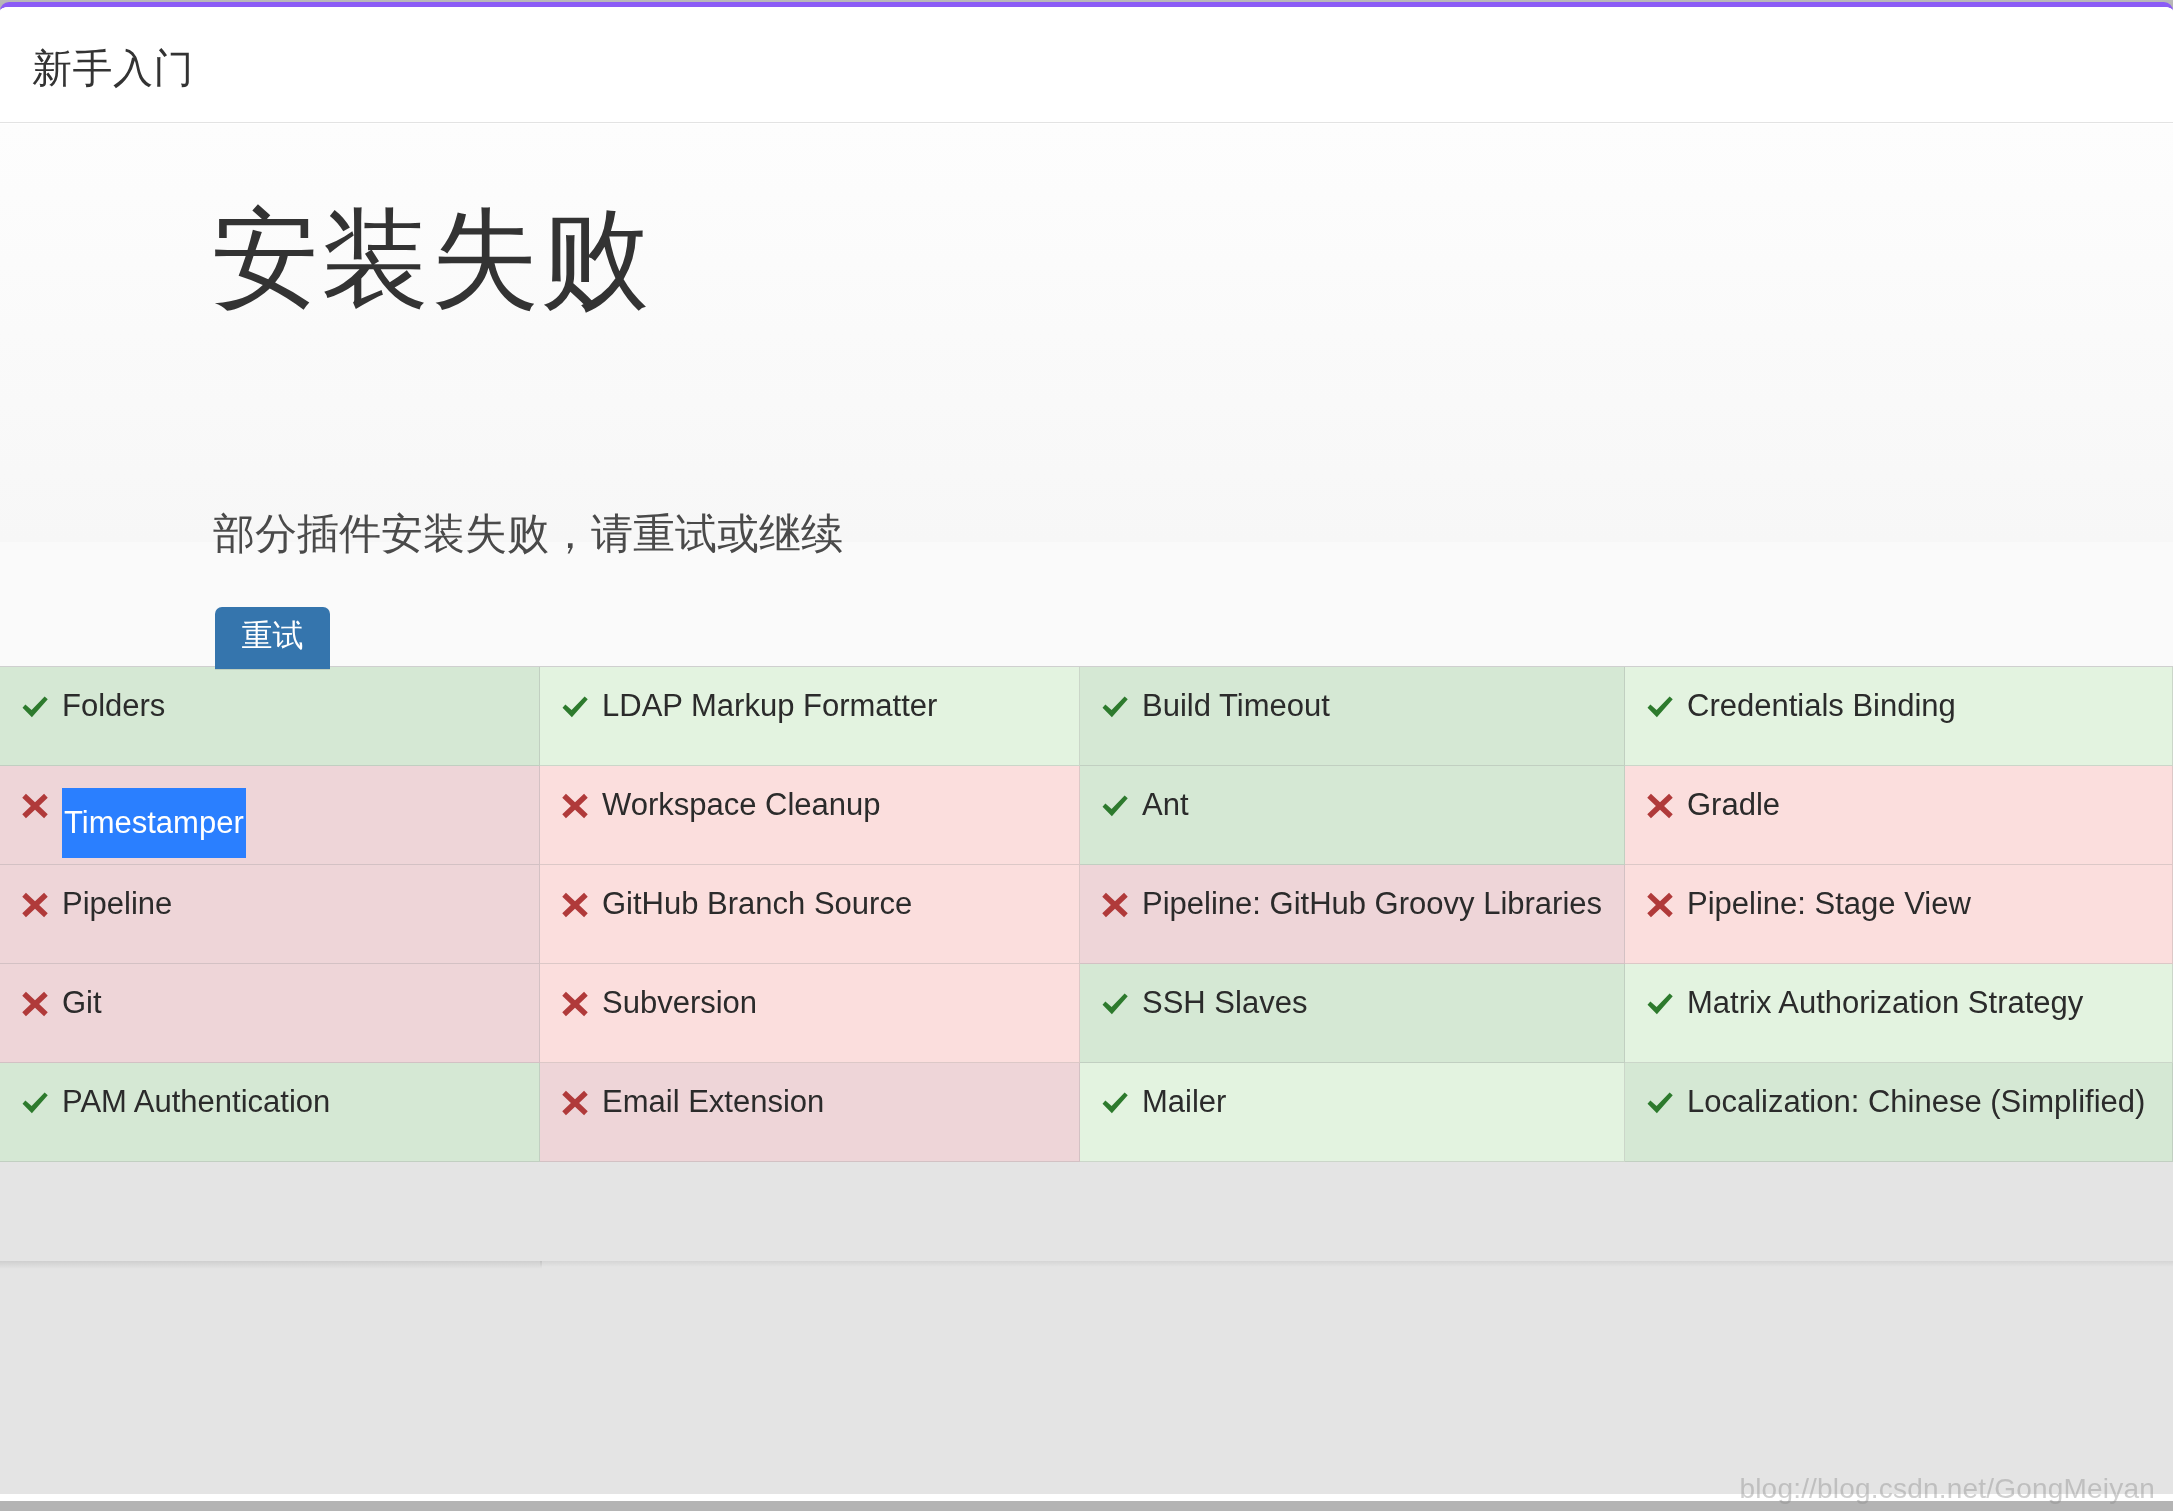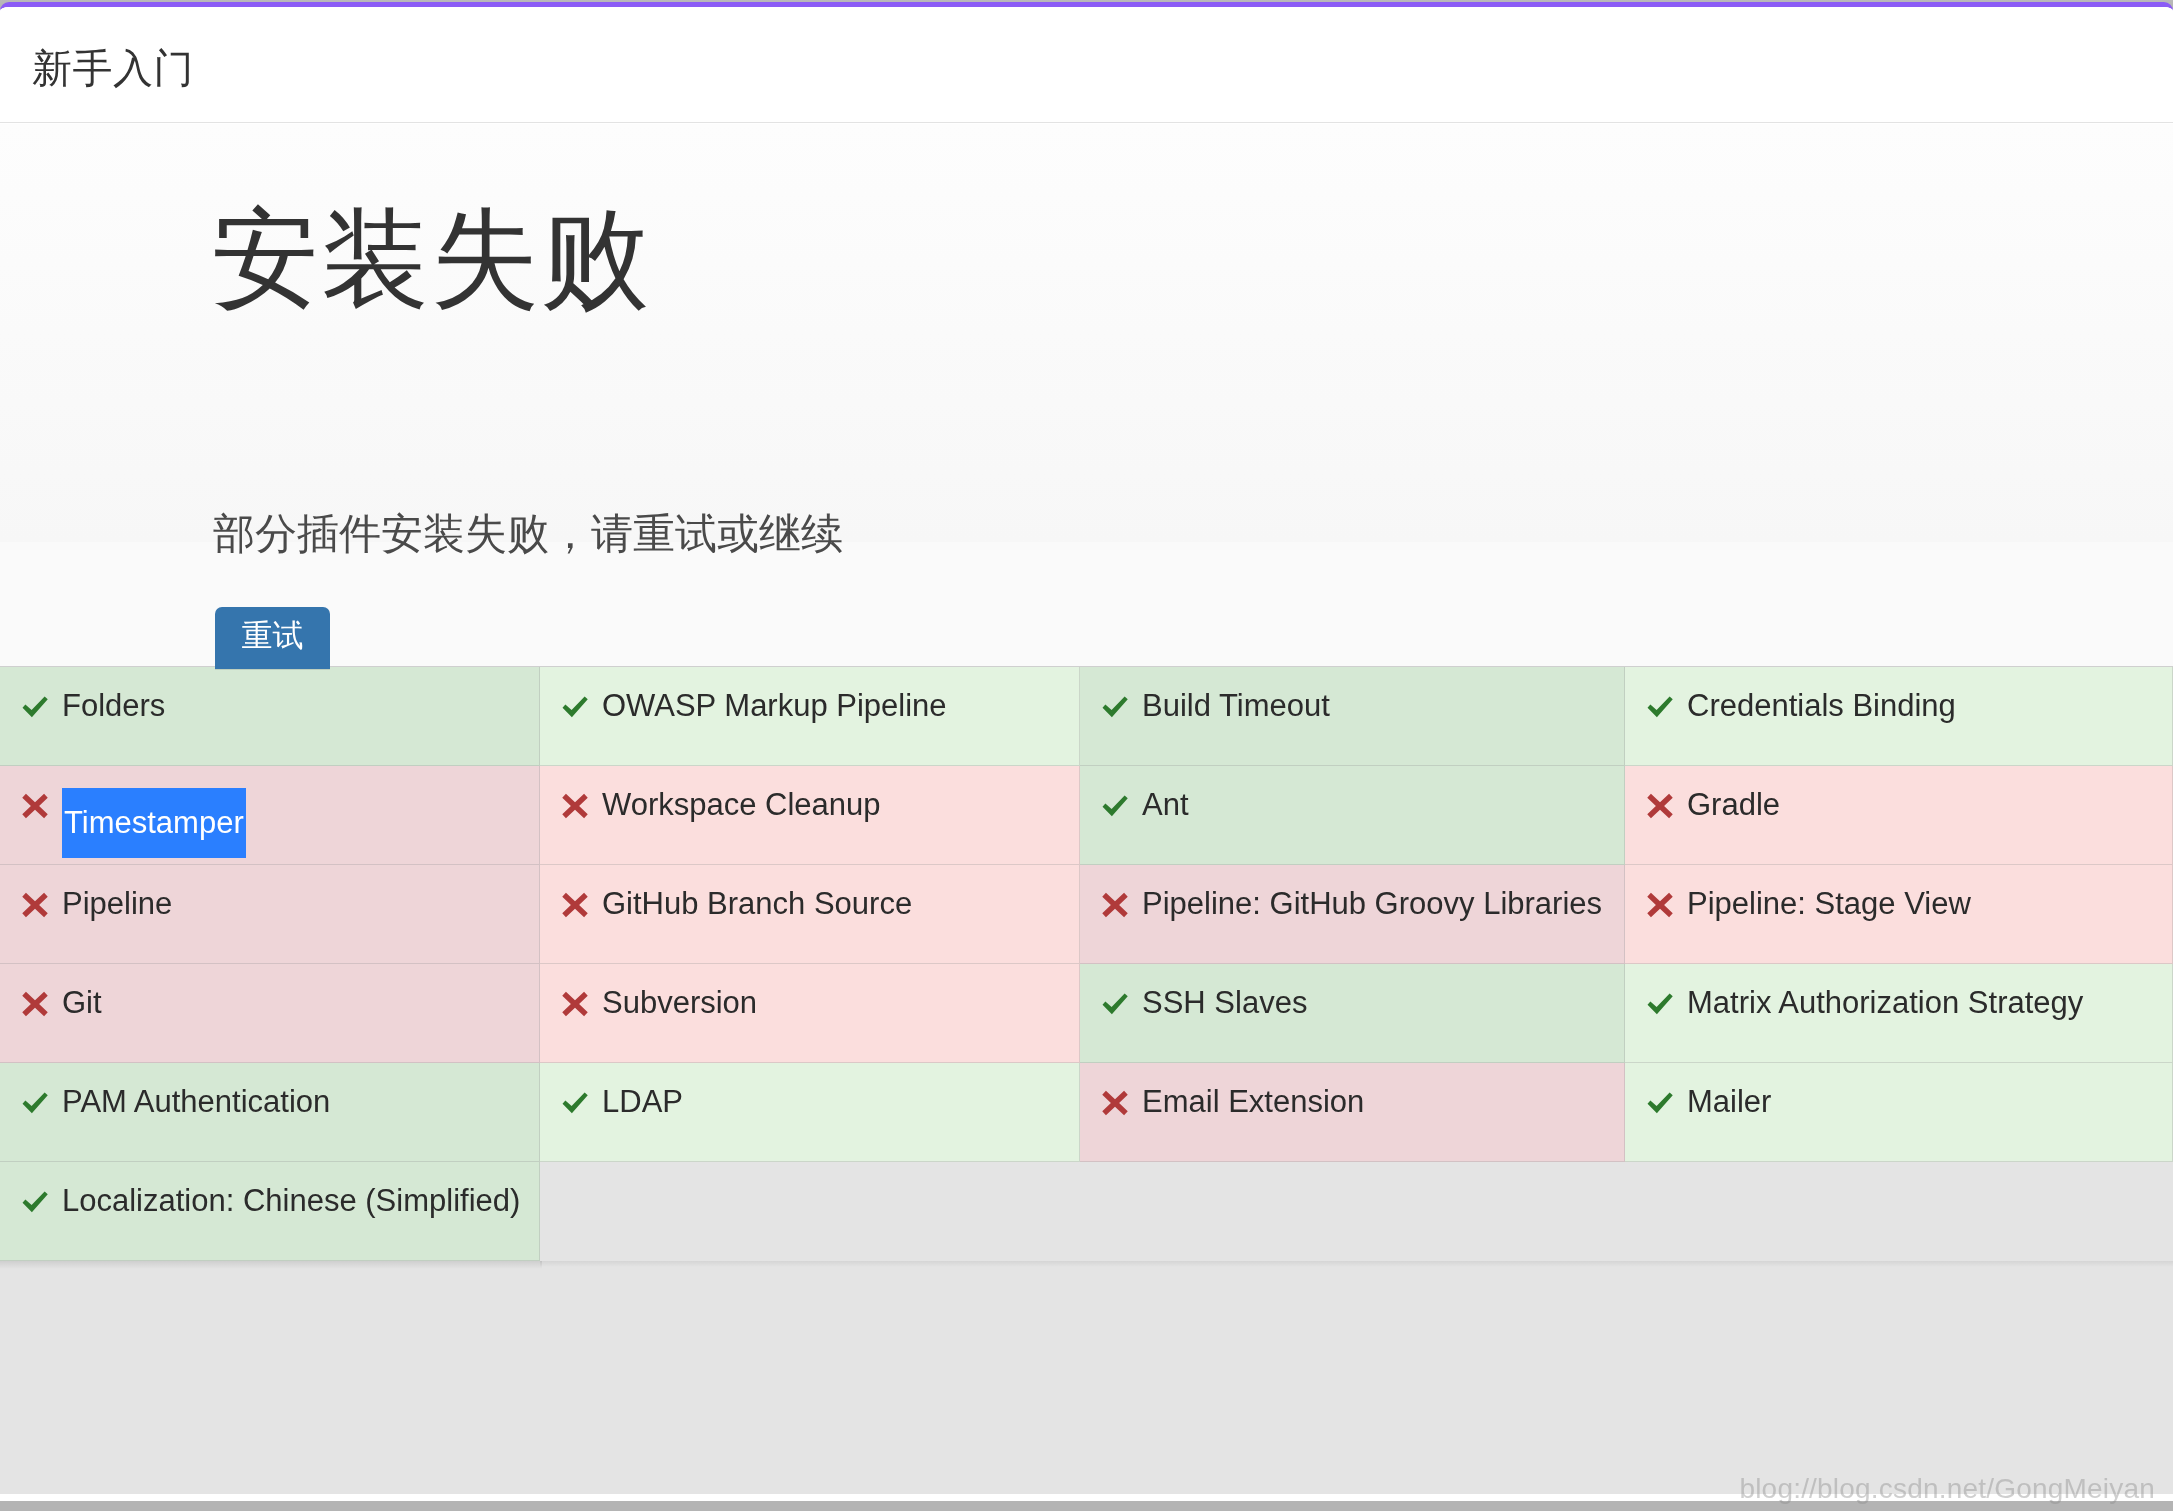--- a/index.html
+++ b/index.html
@@ -274,21 +274,21 @@
           <div class="plugin-cell ok shade-dark">
             <svg class="status-icon" viewBox="0 0 24 24">
               <path d="M3.2 12.6 L5.2 10.3 L9.6 14.2 L18.8 4.6 L21 6.6 L9.8 19.2 Z" fill="#2d7a2d"></path>
             </svg>
             <span class="plugin-name">Folders</span>
           </div>
           <div class="plugin-cell ok shade-light">
             <svg class="status-icon" viewBox="0 0 24 24">
               <path d="M3.2 12.6 L5.2 10.3 L9.6 14.2 L18.8 4.6 L21 6.6 L9.8 19.2 Z" fill="#2d7a2d"></path>
             </svg>
-            <span class="plugin-name">OWASP Markup Pipeline</span>
+            <span class="plugin-name">LDAP Markup Formatter</span>
           </div>
           <div class="plugin-cell ok shade-dark">
             <svg class="status-icon" viewBox="0 0 24 24">
               <path d="M3.2 12.6 L5.2 10.3 L9.6 14.2 L18.8 4.6 L21 6.6 L9.8 19.2 Z" fill="#2d7a2d"></path>
             </svg>
             <span class="plugin-name">Build Timeout</span>
           </div>
           <div class="plugin-cell ok shade-light">
             <svg class="status-icon" viewBox="0 0 24 24">
               <path d="M3.2 12.6 L5.2 10.3 L9.6 14.2 L18.8 4.6 L21 6.6 L9.8 19.2 Z" fill="#2d7a2d"></path>
@@ -365,26 +365,20 @@
             <svg class="status-icon" viewBox="0 0 24 24">
               <path d="M3.2 12.6 L5.2 10.3 L9.6 14.2 L18.8 4.6 L21 6.6 L9.8 19.2 Z" fill="#2d7a2d"></path>
             </svg>
             <span class="plugin-name">Matrix Authorization Strategy</span>
           </div>
           <div class="plugin-cell ok shade-dark">
             <svg class="status-icon" viewBox="0 0 24 24">
               <path d="M3.2 12.6 L5.2 10.3 L9.6 14.2 L18.8 4.6 L21 6.6 L9.8 19.2 Z" fill="#2d7a2d"></path>
             </svg>
             <span class="plugin-name">PAM Authentication</span>
-          </div>
-          <div class="plugin-cell ok shade-light">
-            <svg class="status-icon" viewBox="0 0 24 24">
-              <path d="M3.2 12.6 L5.2 10.3 L9.6 14.2 L18.8 4.6 L21 6.6 L9.8 19.2 Z" fill="#2d7a2d"></path>
-            </svg>
-            <span class="plugin-name">LDAP</span>
           </div>
           <div class="plugin-cell fail shade-dark">
             <svg class="status-icon" viewBox="0 0 24 24">
               <path d="M5.6 3.4 L12 9.4 L18.4 3.4 L21 6.2 L14.9 12 L21 17.8 L18.4 20.6 L12 14.6 L5.6 20.6 L3 17.8 L9.1 12 L3 6.2 Z" fill="#b03a3a"></path>
             </svg>
             <span class="plugin-name">Email Extension</span>
           </div>
           <div class="plugin-cell ok shade-light">
             <svg class="status-icon" viewBox="0 0 24 24">
               <path d="M3.2 12.6 L5.2 10.3 L9.6 14.2 L18.8 4.6 L21 6.6 L9.8 19.2 Z" fill="#2d7a2d"></path>

